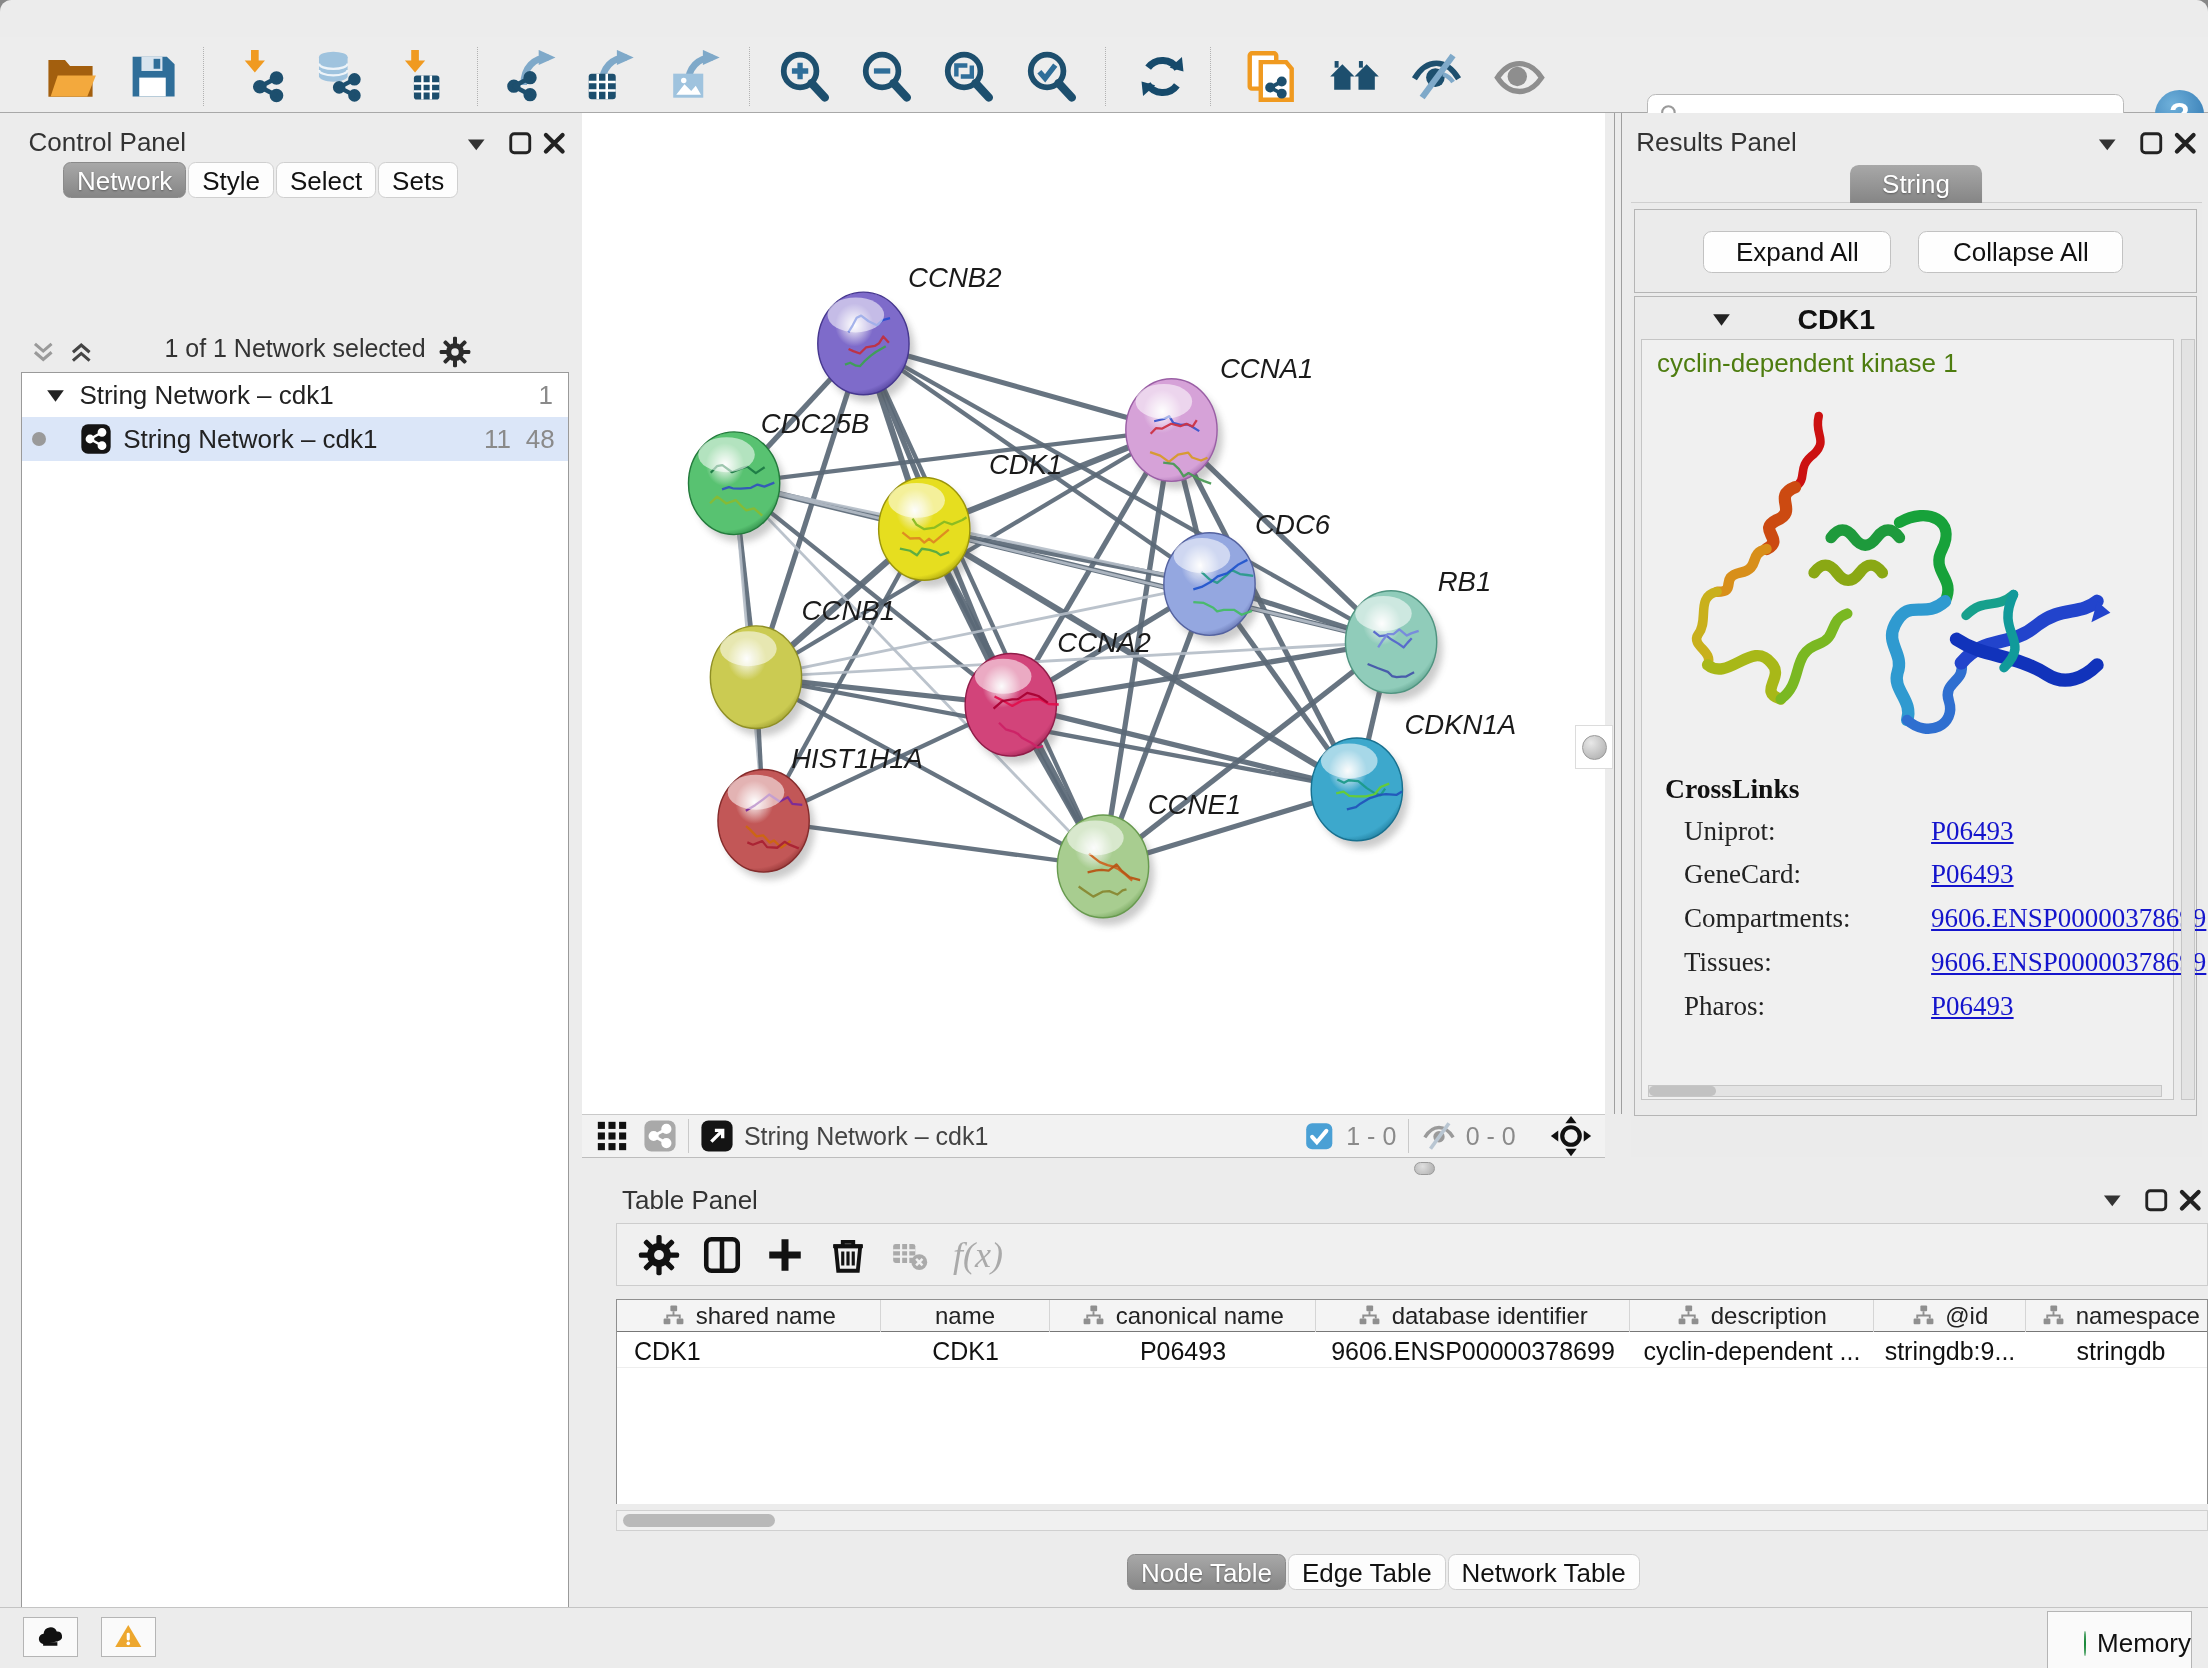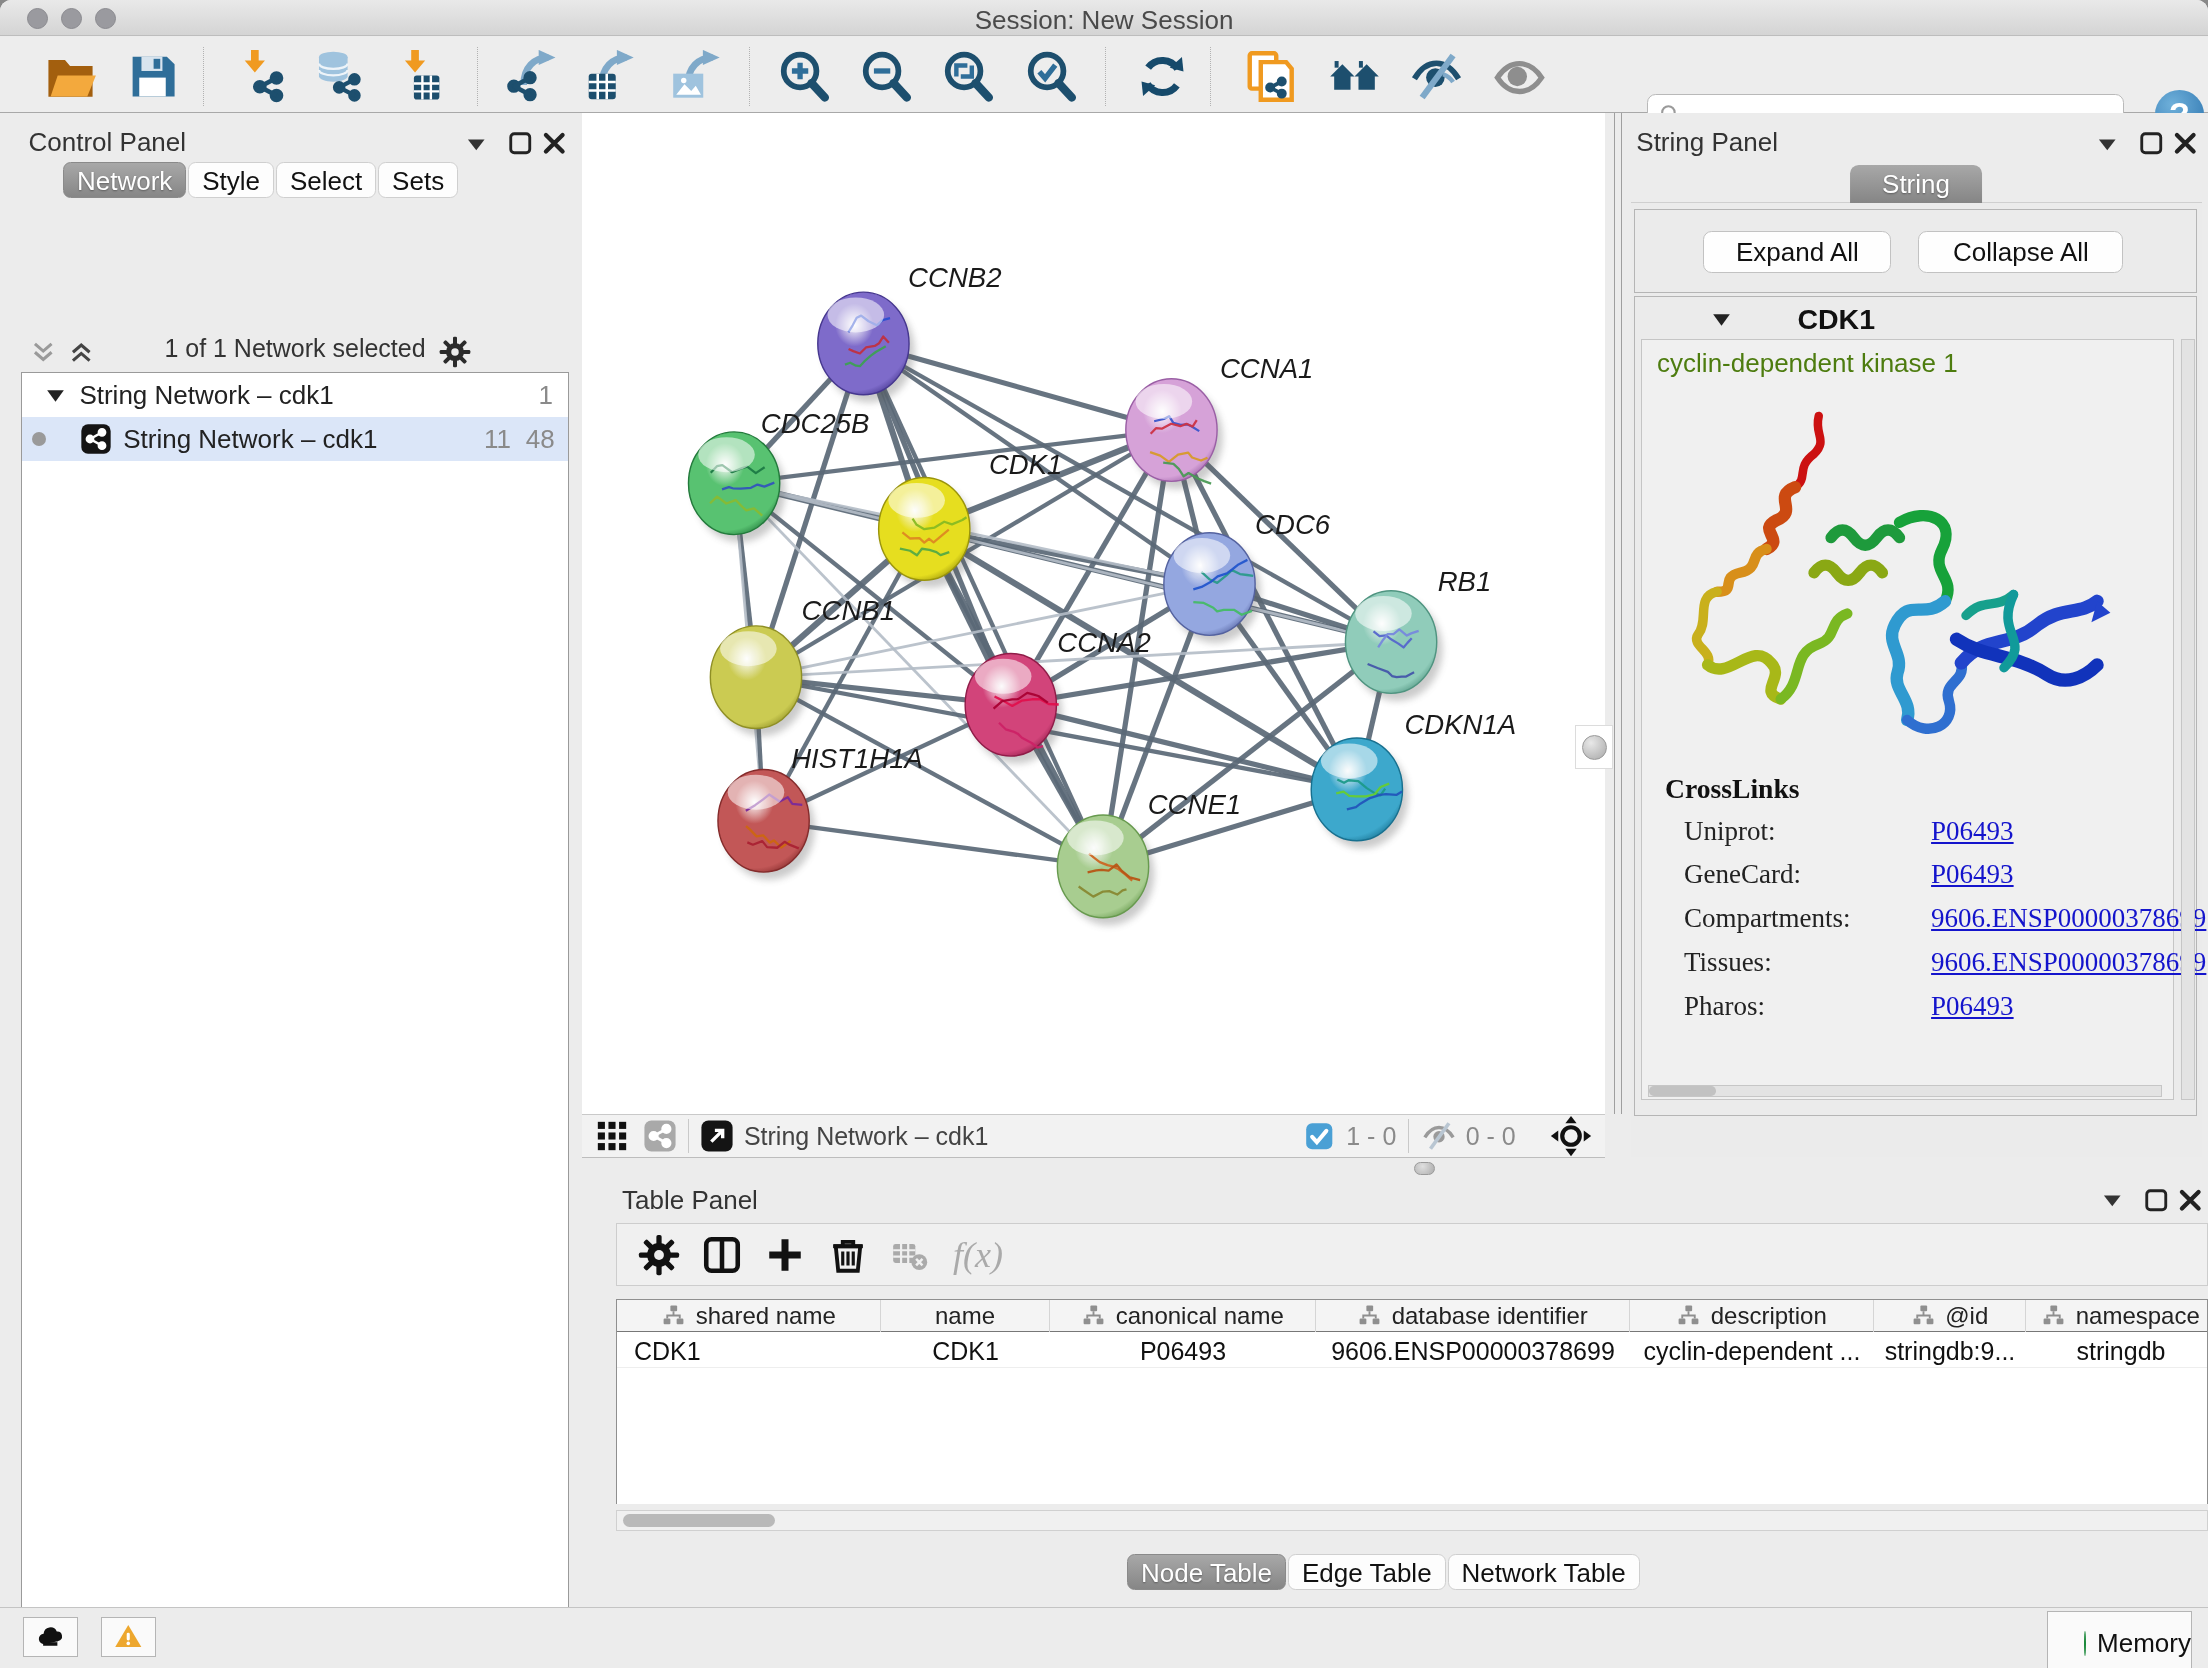--- a/index.html
+++ b/index.html
@@ -98,26 +98,20 @@
   .sb-btn svg{width:28.5px;height:28.5px;}
   #memory-btn{position:absolute;left:2047px;top:2.9px;width:145px;height:66px;background:#fafafa;border:1.9px solid #b5b5b5;
      display:flex;align-items:center;justify-content:center;font-size:26px;color:#111;padding-left:36px;}
   #memory-dot{width:25px;height:25px;border-radius:50%;background:#1d8a3c;margin-right:11.4px;}
 </style>
 </head>
 <body>
 
 <div id="win">
 
-  <div id="titlebar">
-    <div class="tl" style="left:27px"></div>
-    <div class="tl" style="left:61px"></div>
-    <div class="tl" style="left:95px"></div>
-    <div id="win-title">Session: New Session</div>
-  </div>
 
   <div id="toolbar">
     <div id="search-wrap">
       <svg viewBox="0 0 24 24">
           <circle cx="10" cy="10" r="6" fill="none" stroke="#9a9a9a" stroke-width="2"></circle>
           <path d="M14.5 14.5l5 5" stroke="#9a9a9a" stroke-width="2"></path>
         </svg>
       <input id="search-input" placeholder="" style="">
     </div>
     <div id="help-btn">?</div>
@@ -603,21 +597,21 @@
             <path d="M12 0.5l3.2 4.2H8.8z"></path>
             <path d="M12 23.5l3.2-4.2H8.8z"></path>
             <path d="M0.5 12l4.2-3.2v6.4z"></path>
             <path d="M23.5 12l-4.2-3.2v6.4z"></path>
           </g>
         </svg></span>
   </div>
   <div id="bottom-handle"></div>
 
   <div id="results-panel">
-    <div class="panel-title" style="left:13.3px;top:14.3px">String Panel</div>
+    <div class="panel-title" style="left:13.3px;top:14.3px">Results Panel</div>
     <div class="ph-ico" style="left:470px;top:17px"><svg viewBox="0 0 24 24">
           <path d="M5 8h14l-7 9z" fill="#333"></path>
         </svg></div>
     <div class="ph-ico" style="left:514px;top:16px"><svg viewBox="0 0 24 24">
           <rect x="4" y="4" width="16" height="16" rx="3" fill="none" stroke="#222" stroke-width="2.4"></rect>
         </svg></div>
     <div class="ph-ico" style="left:548px;top:16px"><svg viewBox="0 0 24 24">
           <path d="M5 5l14 14M19 5L5 19" stroke="#222" stroke-width="3.6" stroke-linecap="round"></path>
         </svg></div>
     <div id="rp-tab">String</div>

